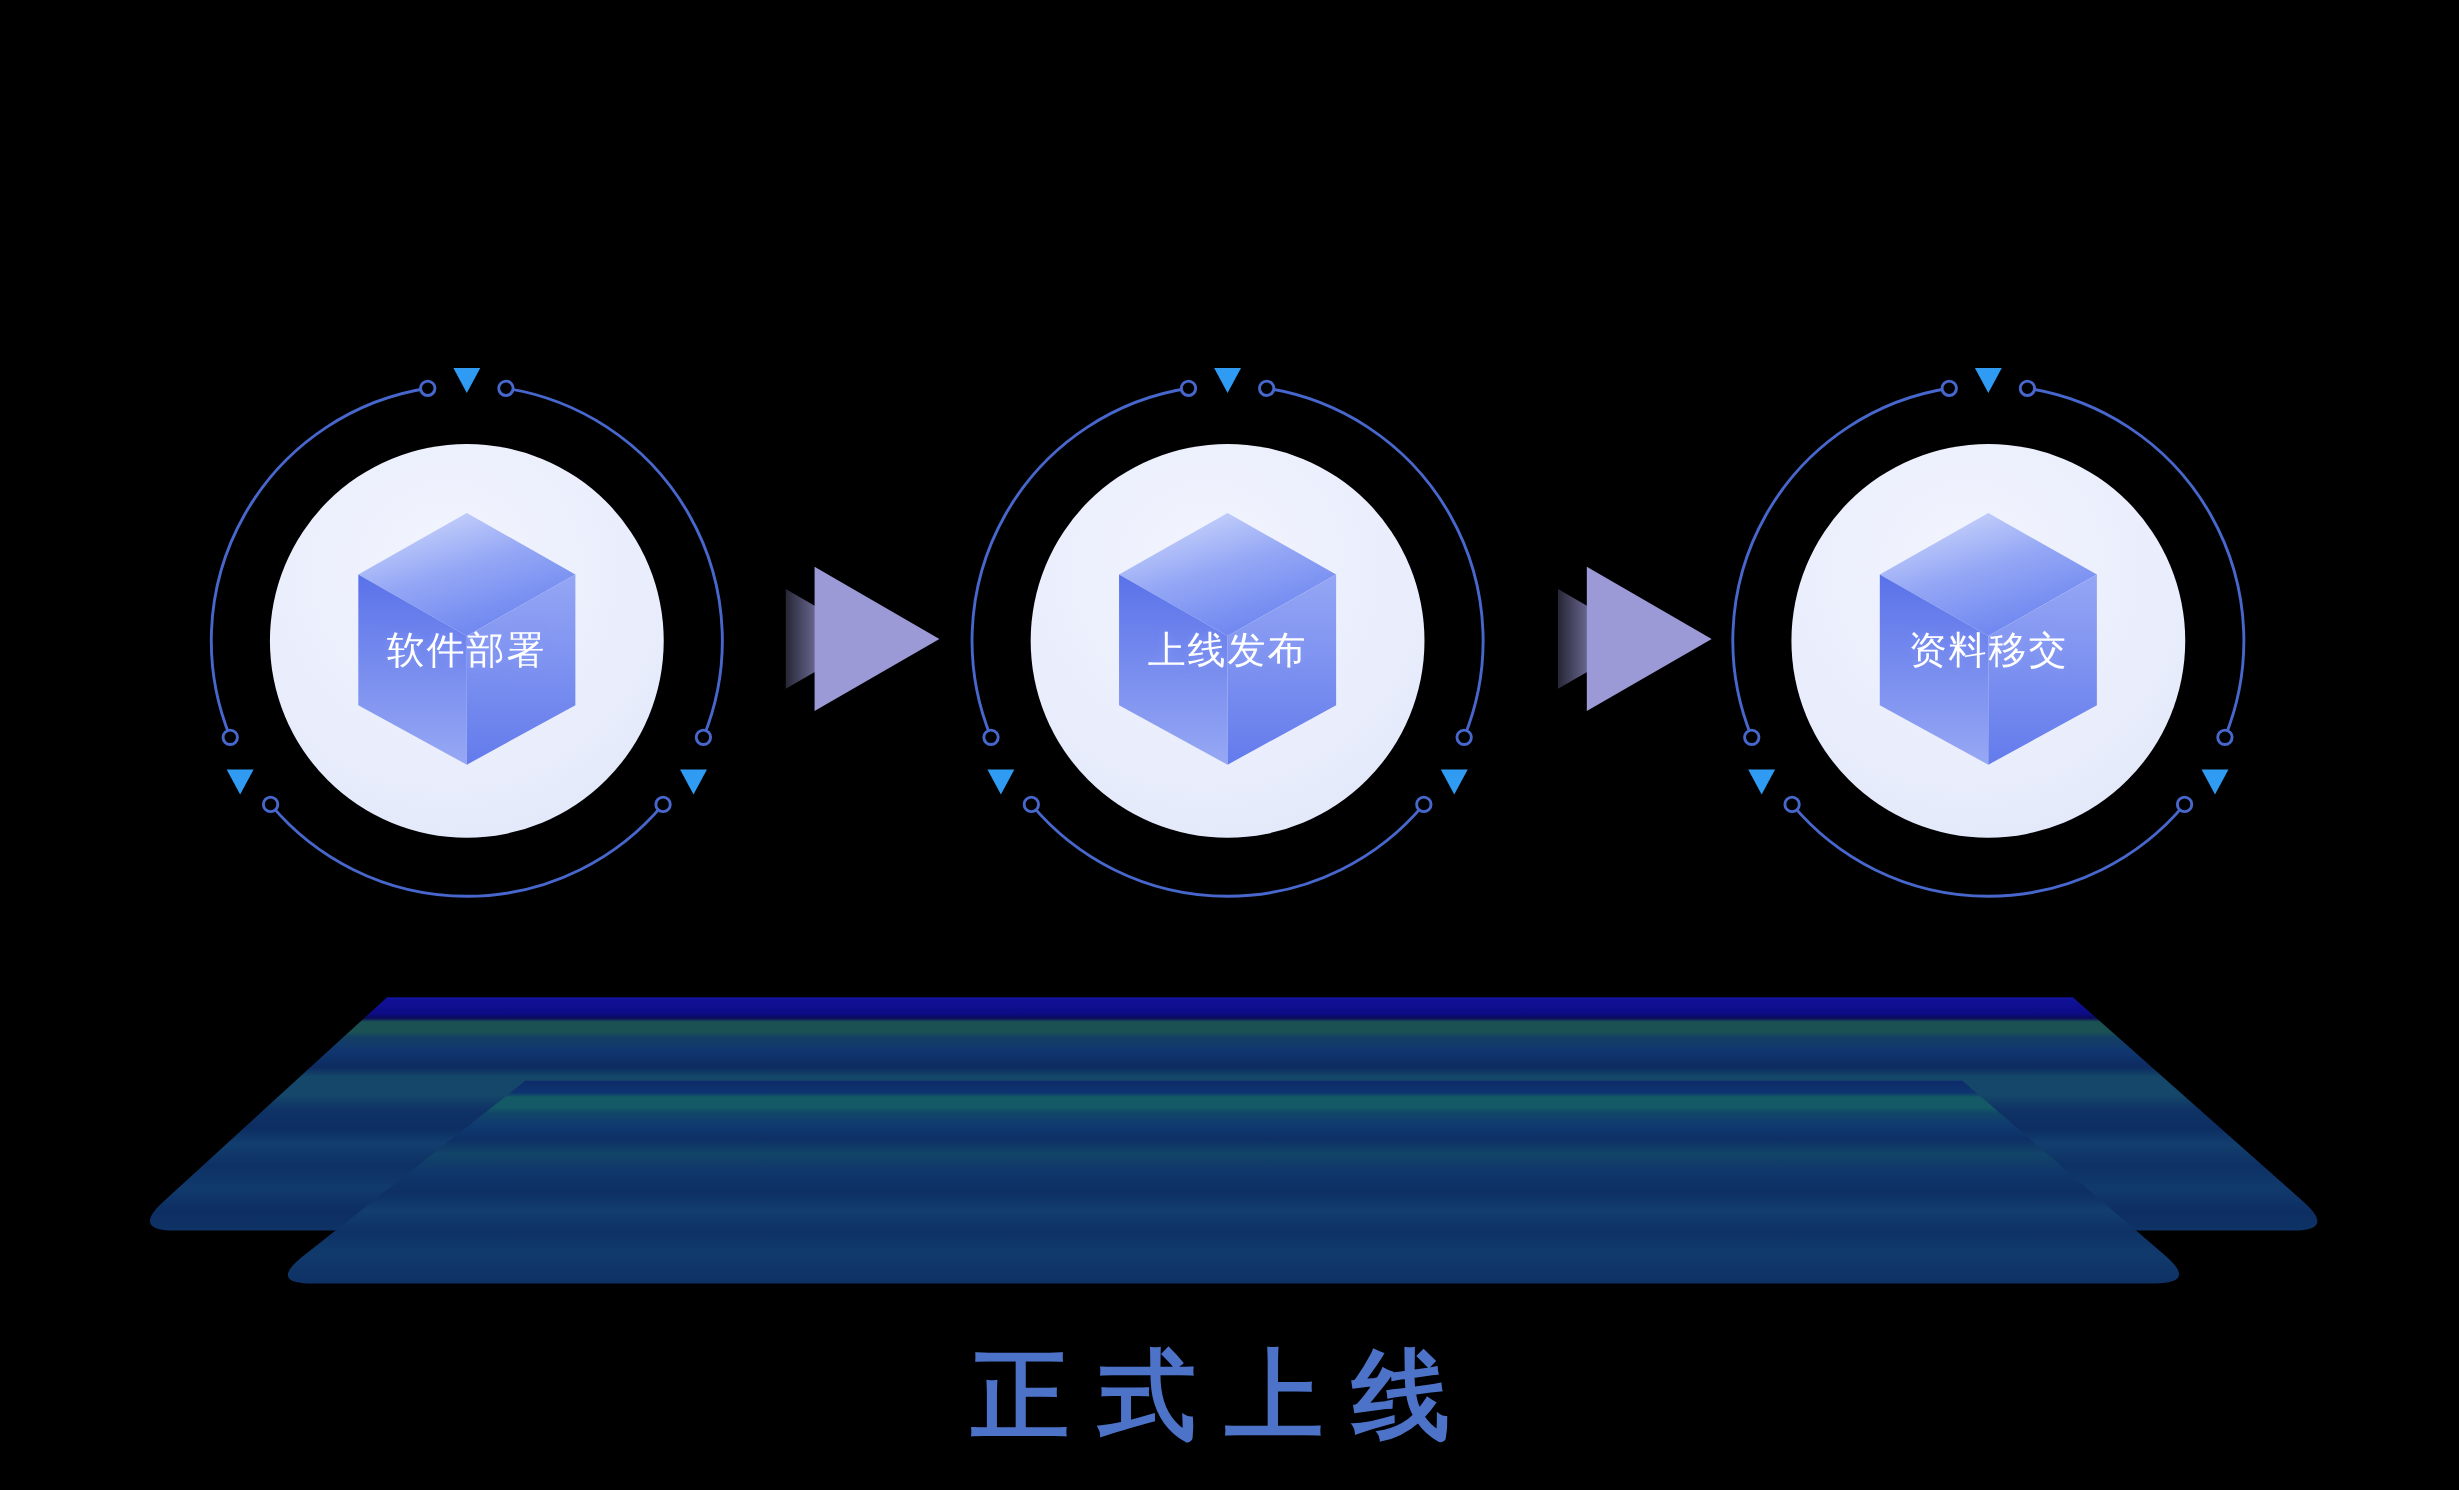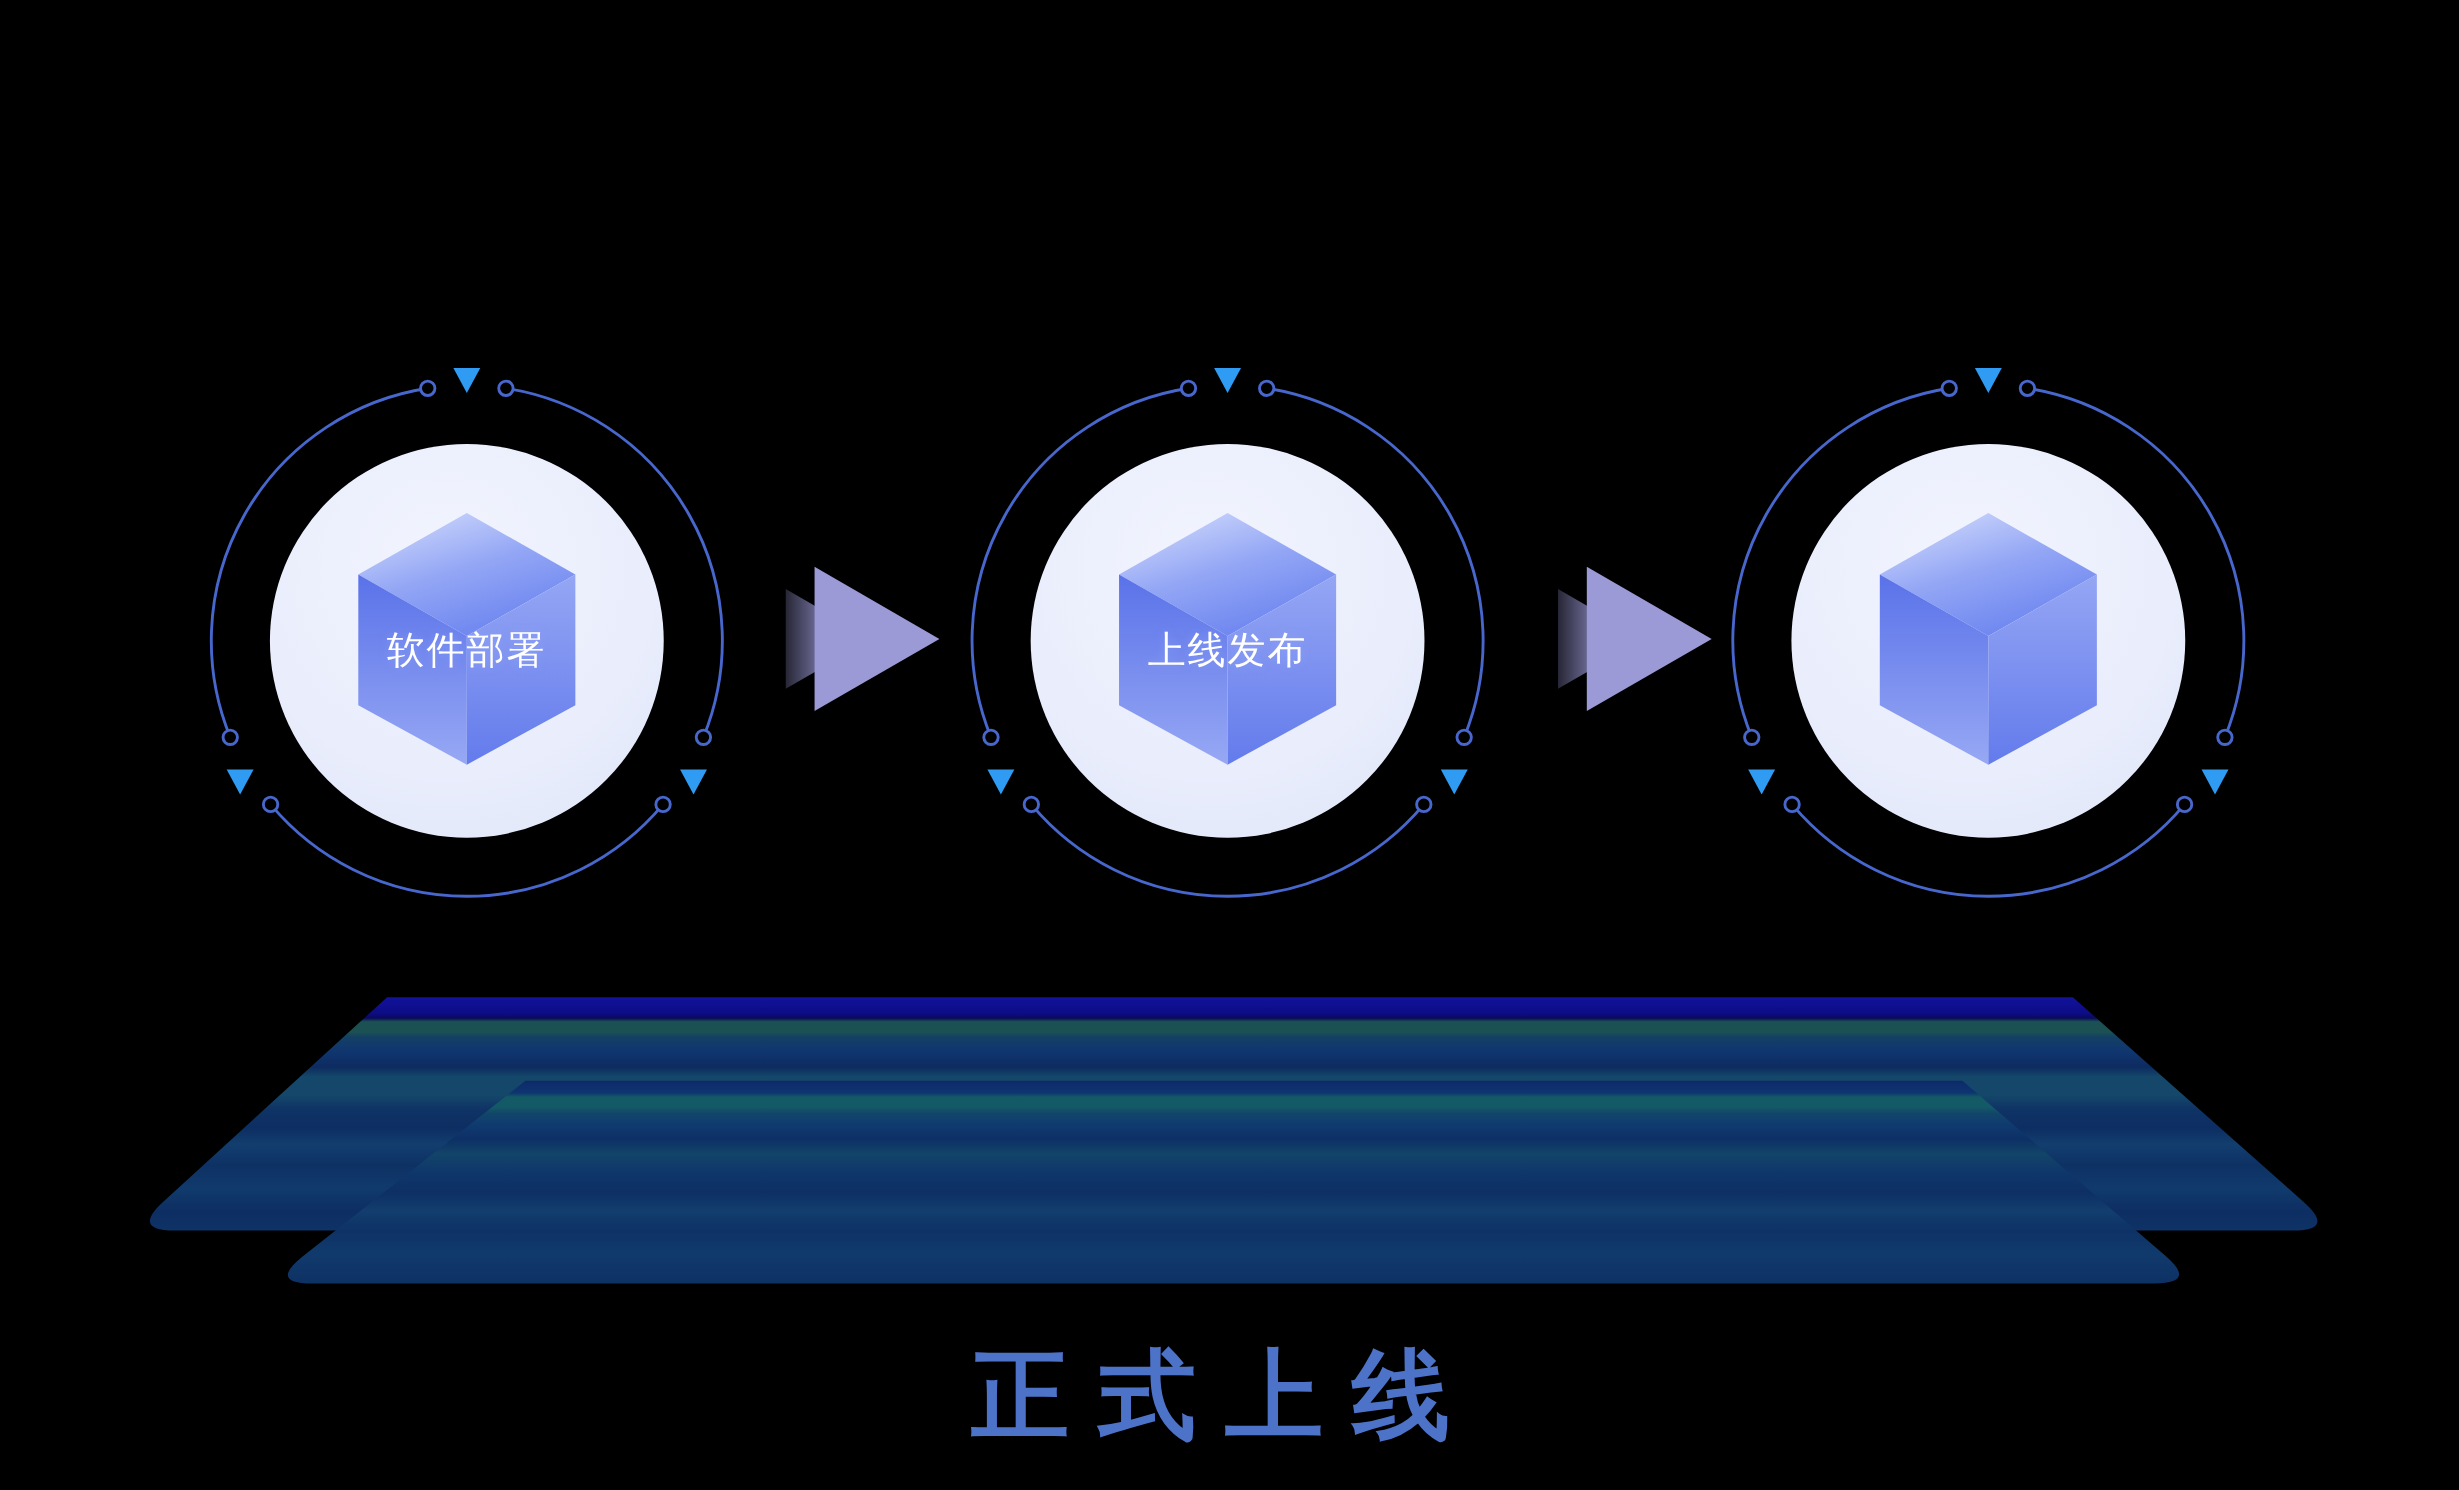--- a/index.html
+++ b/index.html
@@ -145,17 +145,18 @@
     <use href="#step-node-graphic" x="486" y="667"></use>
     <use href="#step-node-graphic" x="1278" y="667"></use>
     <use href="#step-node-graphic" x="2070" y="667"></use>
 
     <use href="#flow-arrow" x="848" y="665"></use>
     <use href="#flow-arrow" x="1652" y="665"></use>
   </svg>
 
   <div class="step-label" style="left:265px;top:621px;">软件部署</div>
   <div class="step-label" style="left:1026px;top:621px;">上线发布</div>
+  <div class="step-label" style="left:1787px;top:621px;">资料移交</div>
 
   <div class="diagram-title">正式上线</div>
 
 </div>
 
 
 </body></html>

